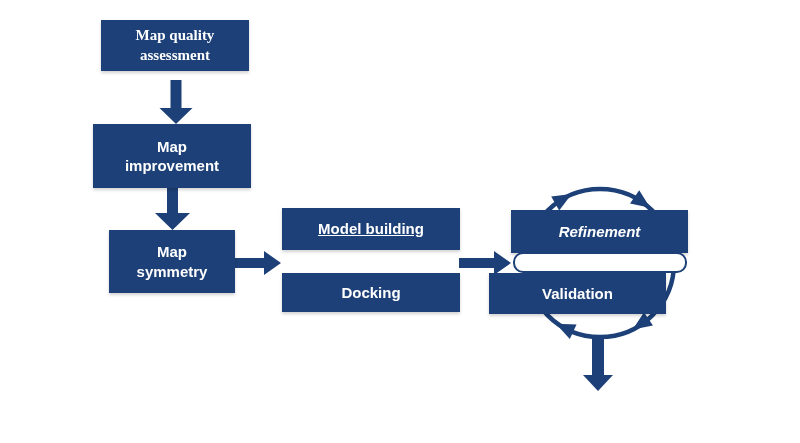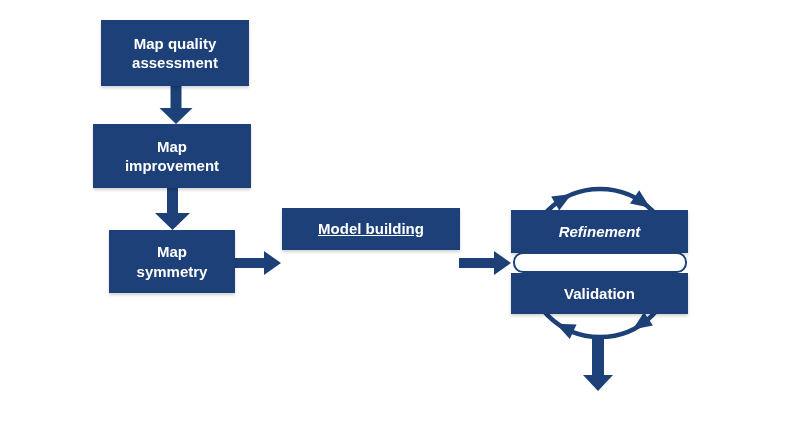--- a/index.html
+++ b/index.html
@@ -23,27 +23,27 @@
     color:var(--box-text);
     display:flex;align-items:center;justify-content:center;
     text-align:center;
     font-weight:700;
     font-size:15px;
     line-height:1.28;
     white-space:pre-line;
     box-shadow:0 2px 3px rgba(0,0,0,0.18);
     z-index:2;
   }
-  .b-map-quality    {left:101px;top:20px; width:148px;height:66px;}
+  .b-map-quality    {left:101px;top:20px; width:148px;height:51px;font-family:Liberation Serif, serif;}
   .b-map-improve    {left:93px; top:124px;width:158px;height:64px;}
   .b-map-symmetry   {left:109px;top:230px;width:126px;height:63px;}
   .b-model-building {left:282px;top:208px;width:178px;height:42px;text-decoration:underline;}
   .b-docking        {left:282px;top:273px;width:178px;height:39px;}
   .b-refinement     {left:511px;top:210px;width:177px;height:43px;font-style:italic;}
-  .b-validation     {left:511px;top:273px;width:177px;height:41px;}
+  .b-validation     {left:489px;top:273px;width:177px;height:41px;}
   .b-deposition     {left:511px;top:390px;width:177px;height:41px;}
   .gap-strip{
     position:absolute;
     left:513px;top:252px;width:174px;height:21px;
     box-sizing:border-box;
     background:#ffffff;
     border:2px solid var(--navy);
     border-radius:10px;
     z-index:3;
   }
@@ -78,18 +78,19 @@
 assessment</div>
 
   <div class="box b-map-improve">Map
 improvement</div>
 
   <div class="box b-map-symmetry">Map
 symmetry</div>
 
   <div class="box b-model-building">Model building</div>
 
+  <div class="box b-docking">Docking</div>
 
   <div class="box b-refinement">Refinement</div>
 
   <div class="box b-validation">Validation</div>
 
 </div>
 
 </body></html>

